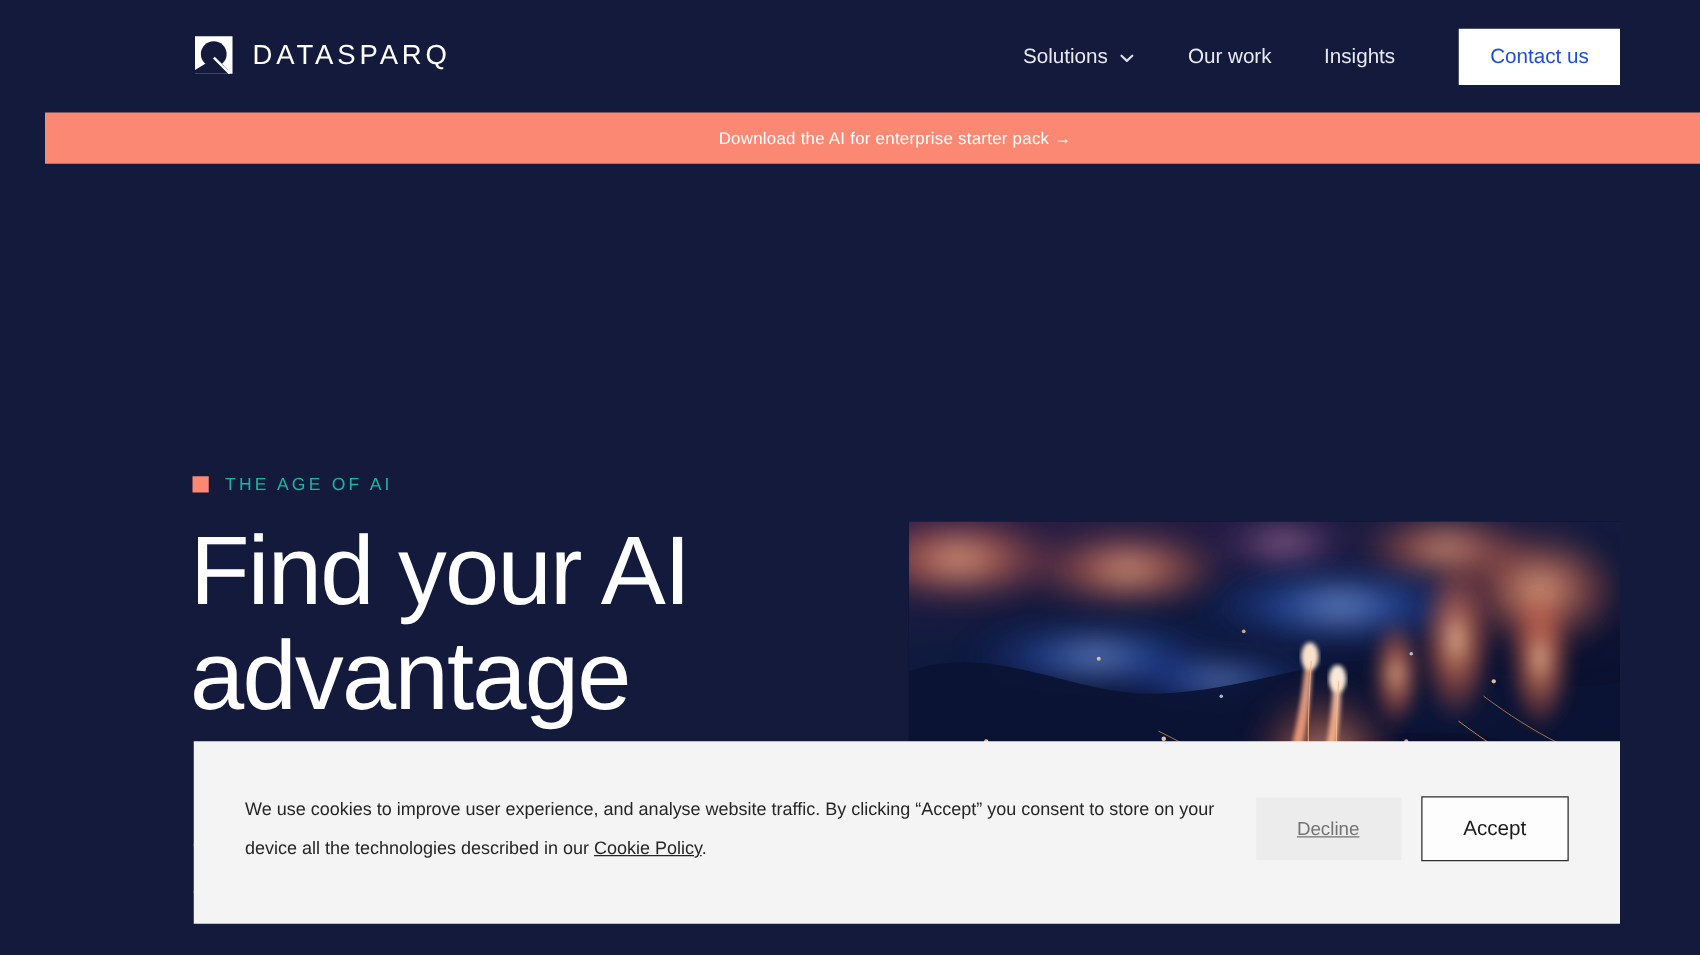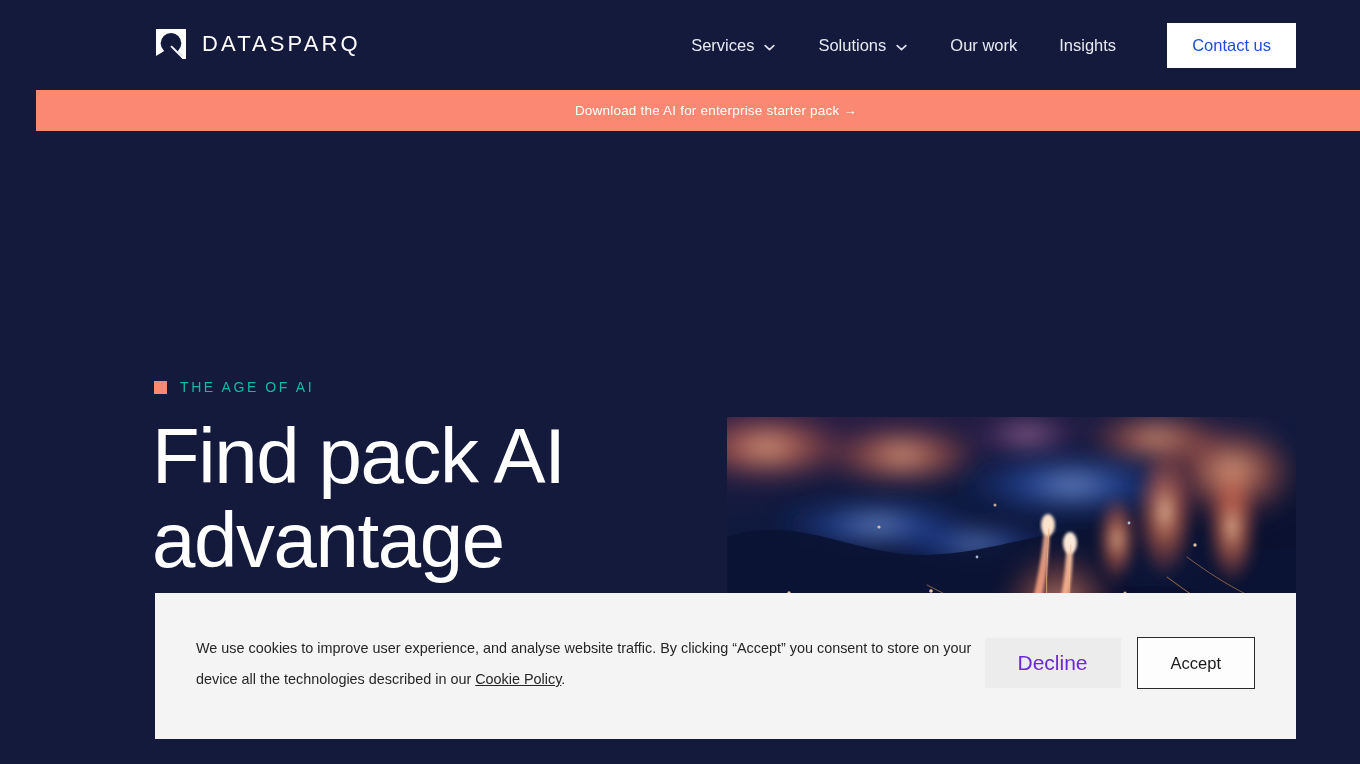--- a/index.html
+++ b/index.html
@@ -127,23 +127,23 @@
     color:#262626;
     font-size:14.4px;
     line-height:31px;
   }
   .cookie-link { color:#262626; text-decoration:underline; cursor:pointer; }
   .cookie-actions {
     position:absolute; right:41px; top:44px;
     display:flex; align-items:center; gap:16px;
   }
   .btn-decline {
-    background:#ececec; color:#6d28d9; border:none;
-    font-size:21px; height:50px; padding:0 33px;
-    cursor:pointer; font-family:"Liberation Sans", sans-serif;
+    background:#ececec; color:#737373; border:none;
+    font-size:15px; height:50px; padding:0 33px;
+    cursor:pointer; font-family:"Liberation Sans", sans-serif;text-decoration:underline;
   }
   .btn-accept {
     background:#fdfdfd; color:#1b1b1b; border:1.5px solid #2b2b2b;
     font-size:16.5px; height:52px; padding:0 33px;
     cursor:pointer; font-family:"Liberation Sans", sans-serif;
   }
 </style>
 </head>
 <body>
 
@@ -159,28 +159,20 @@
           <path d="M18.5 19 L28.5 29 L28.5 32 L2 32 L2 29 Z" fill="#131a3c"></path>
           <path d="M2 2 H32 V32 H2 Z" fill="none" stroke="#131a3c" stroke-width="0"></path>
           <path d="M17.8 18.4 L30 30.6 V32 H28.6 L16.4 19.8 Z" fill="#ffffff"></path>
         </svg>
       </span>
       <span class="brand-word">DATASPARQ</span>
     </div>
 
     <div class="nav">
 
-      <div class="nav-item">
-        <span>Services</span>
-        <span class="chev">
-          <svg width="13" height="13" viewBox="0 0 13 13" xmlns="http://www.w3.org/2000/svg">
-            <path d="M2.2 4.6 L6.5 8.7 L10.8 4.6" fill="none" stroke="#e8eaf2" stroke-width="1.7" stroke-linecap="round" stroke-linejoin="round"></path>
-          </svg>
-        </span>
-      </div>
 
       <div class="nav-item">
         <span>Solutions</span>
         <span class="chev">
           <svg width="13" height="13" viewBox="0 0 13 13" xmlns="http://www.w3.org/2000/svg">
             <path d="M2.2 4.6 L6.5 8.7 L10.8 4.6" fill="none" stroke="#e8eaf2" stroke-width="1.7" stroke-linecap="round" stroke-linejoin="round"></path>
           </svg>
         </span>
       </div>
 
@@ -200,21 +192,21 @@
     <span class="promo-text">Download the AI for enterprise starter pack →</span>
   </div>
 
   <div class="hero">
 
     <div class="eyebrow">
       <span class="eyebrow-sq"></span>
       <span class="eyebrow-text">THE AGE OF AI</span>
     </div>
 
-    <h1 class="hero-title">Find pack AI advantage</h1>
+    <h1 class="hero-title">Find your AI advantage</h1>
 
     <p class="hero-sub">Datasparq is a specialist AI &amp; data firm that designs, builds and runs high-impact AI &amp; data solutions</p>
 
     <div class="hero-visual">
       <svg width="569" height="310" viewBox="0 0 569 310" xmlns="http://www.w3.org/2000/svg">
         <defs>
           <linearGradient id="bgg" x1="0" y1="0" x2="0.3" y2="1">
             <stop offset="0%" stop-color="#2a1d45"></stop>
             <stop offset="32%" stop-color="#101a3e"></stop>
             <stop offset="62%" stop-color="#0a1130"></stop>

